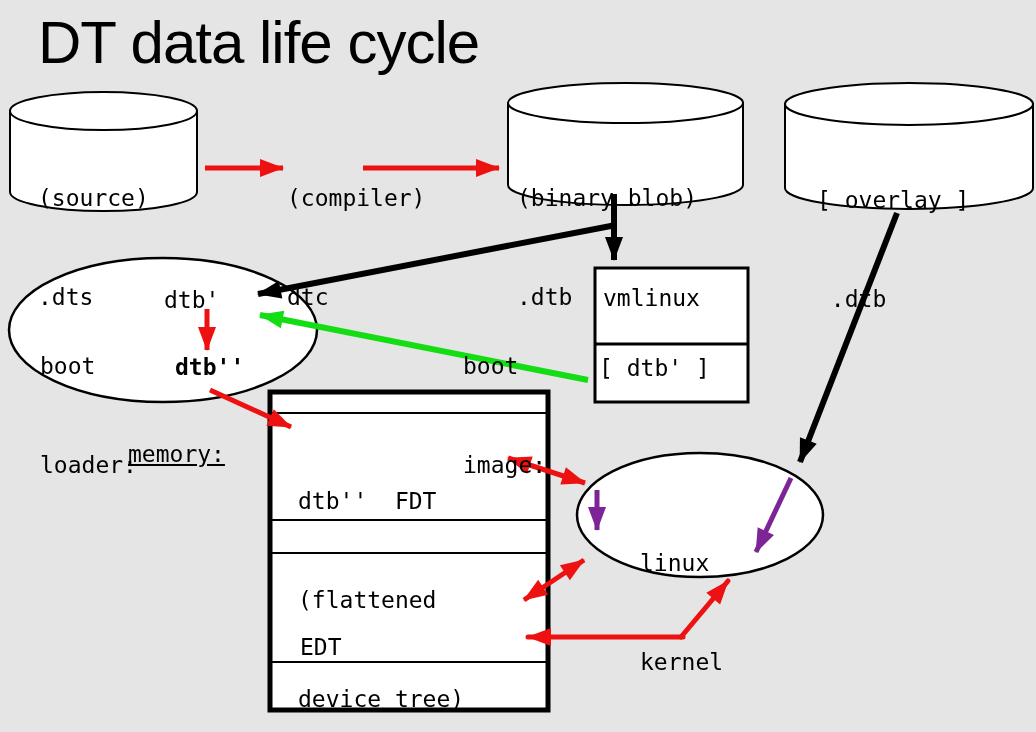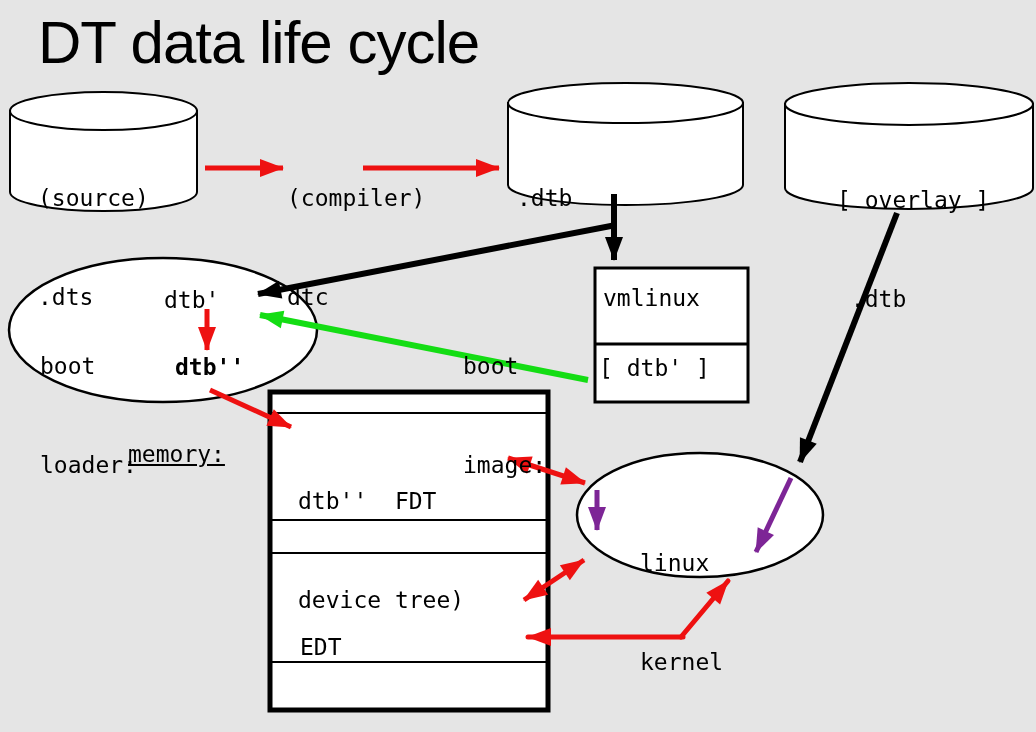--- a/index.html
+++ b/index.html
@@ -98,24 +98,25 @@
     <div>(source)</div>
     <div>.dts</div>
   </div>
 
   <div class="txt mono" style="left:287px; top:116px;">
     <div>(compiler)</div>
     <div>dtc</div>
   </div>
 
   <div class="txt mono" style="left:517px; top:116px;">
+    <div>(binary blob)</div>
     <div>.dtb</div>
   </div>
 
-  <div class="txt mono" style="left:817px; top:118px;margin-left:20px;">
+  <div class="txt mono" style="left:817px; top:118px;">
     <div>[ overlay ]</div>
     <div> .dtb</div>
   </div>
 
   <div class="txt mono" style="left:40px; top:284px;">
     <div>boot</div>
     <div>loader:</div>
   </div>
 
   <div class="txt mono" style="left:164px; top:284px;text-align:center;">dtb'</div>
@@ -128,20 +129,21 @@
   </div>
 
   <div class="txt mono" style="left:603px; top:282px;">vmlinux</div>
 
   <div class="txt mono" style="left:599px; top:352px;">[ dtb' ]</div>
 
   <div class="txt mono" style="left:128px; top:438px;text-decoration:underline;">memory:</div>
 
   <div class="txt mono" style="left:298px; top:419px;">
     <div>dtb''  FDT</div>
+    <div>(flattened</div>
     <div>device tree)</div>
   </div>
 
   <div class="txt mono" style="left:300px; top:565px;">
     <div>EDT</div>
     <div>(expanded</div>
     
   </div>
 
   <div class="txt mono" style="left:640px; top:481px;">

